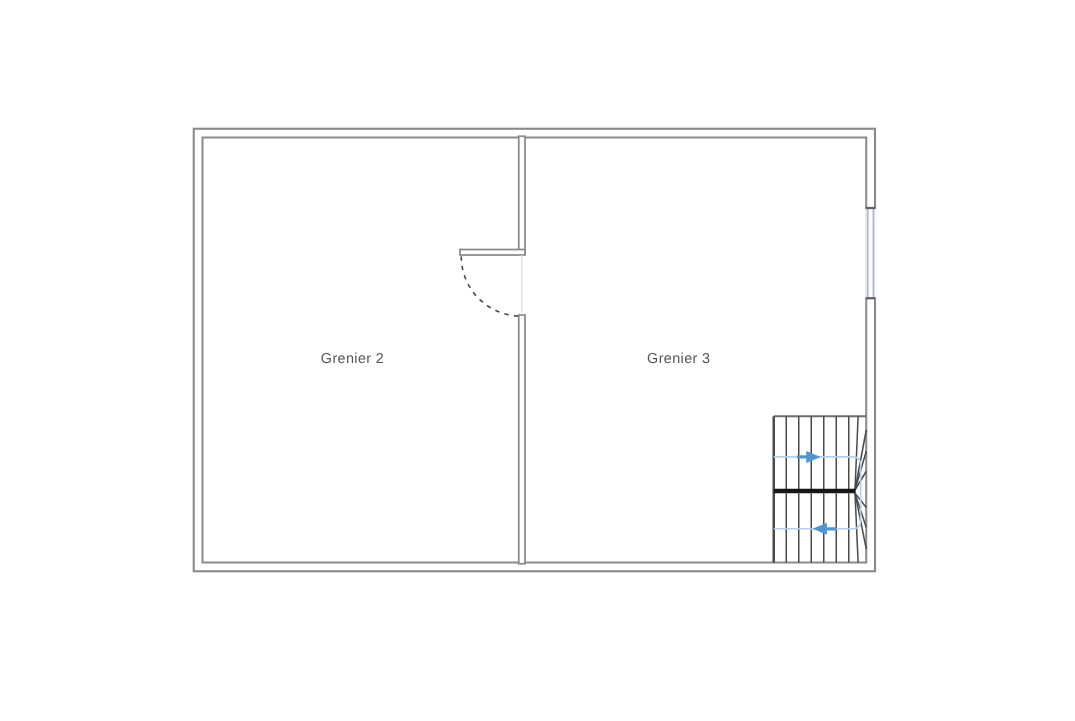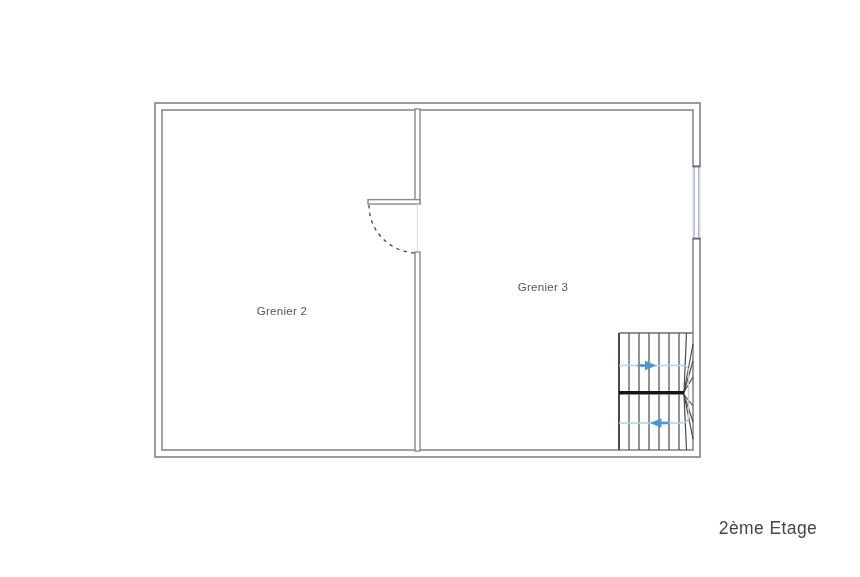--- a/index.html
+++ b/index.html
@@ -100,19 +100,18 @@
         <line x1="637.5" y1="365.5" x2="645.5" y2="365.5" stroke="#4e95d6" stroke-width="2.6"></line>
         <polygon points="645,360.7 656.5,365.5 645,370.3" fill="#4e95d6"></polygon>
       </g>
       <g>
         <line x1="669" y1="423" x2="661" y2="423" stroke="#4e95d6" stroke-width="2.6"></line>
         <polygon points="661.5,418.2 650,423 661.5,427.8" fill="#4e95d6"></polygon>
       </g>
     </g>
   </svg>
 
-  <div class="room-label" style="left:282px; top:287px;margin-top:24px;">Grenier 2</div>
+  <div class="room-label" style="left:282px; top:287px;">Grenier 2</div>
 
   <div class="room-label" style="left:543px; top:287px;">Grenier 3</div>
 
-  <div class="floor-title" style="left:768px; top:528px;">2ème Etage</div>
 
 </div>
 
 </body></html>

